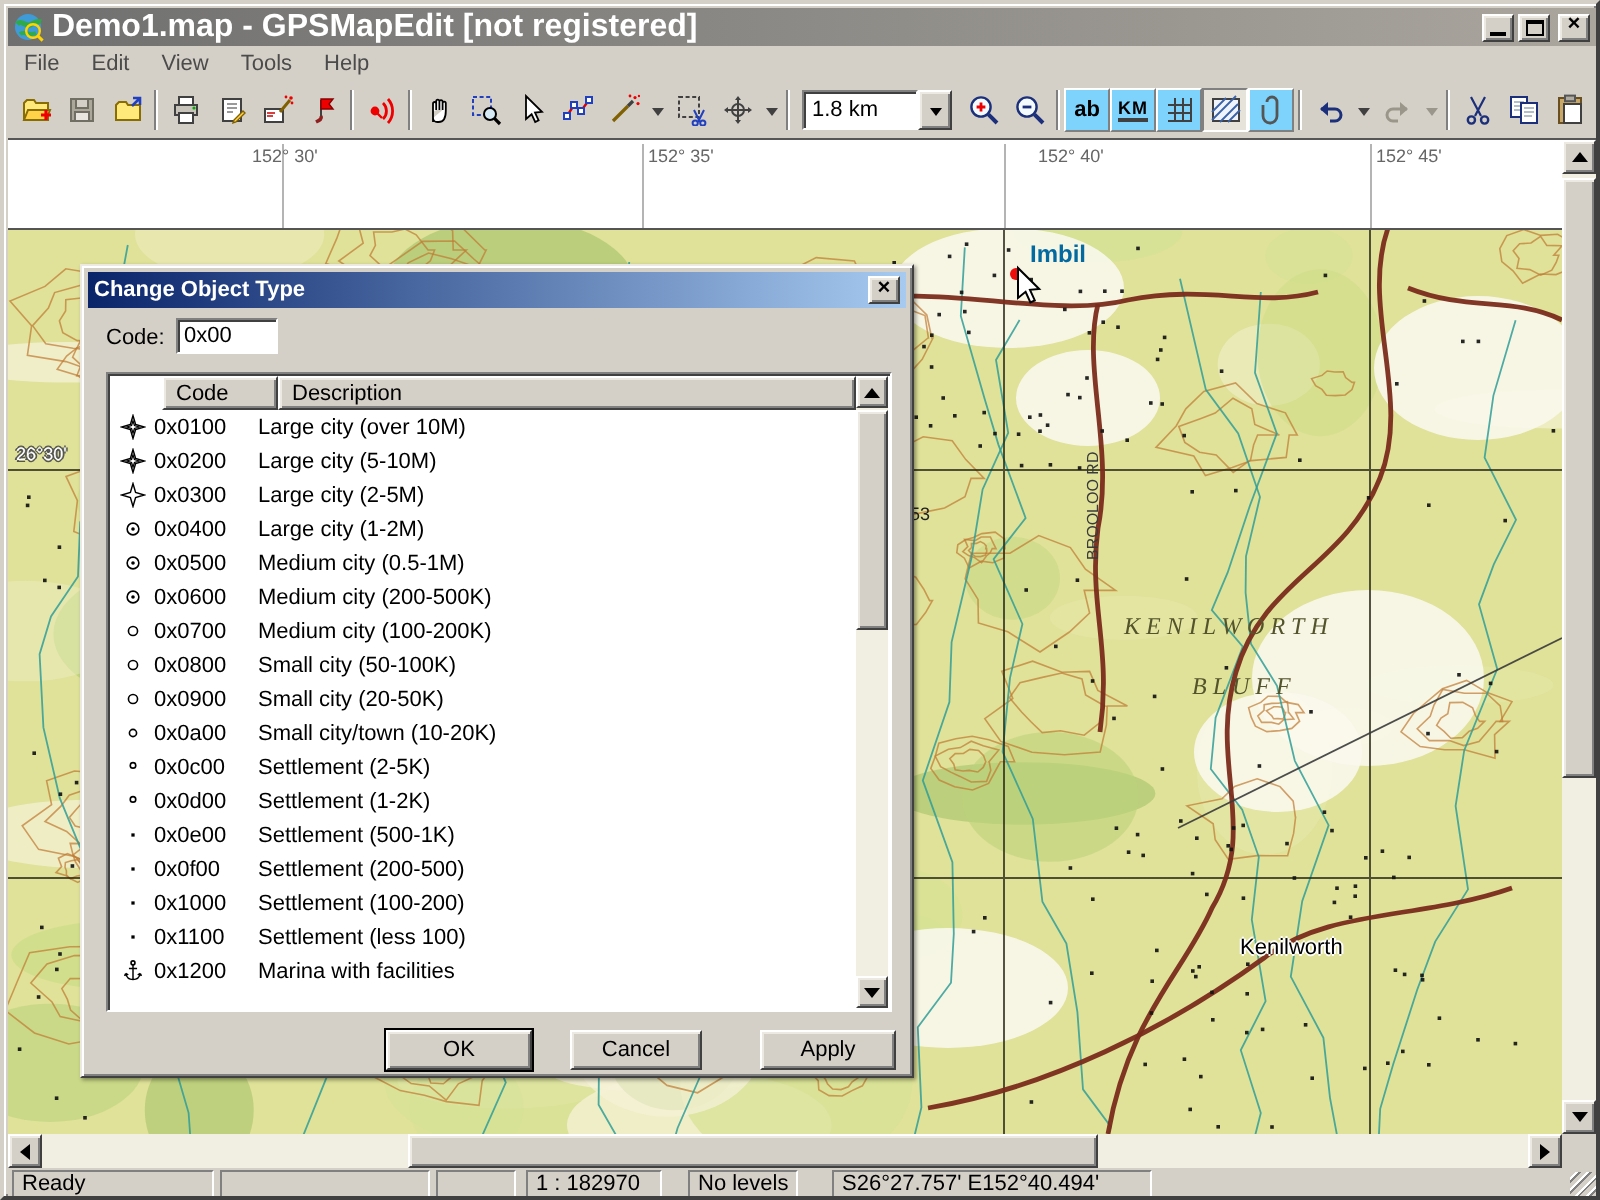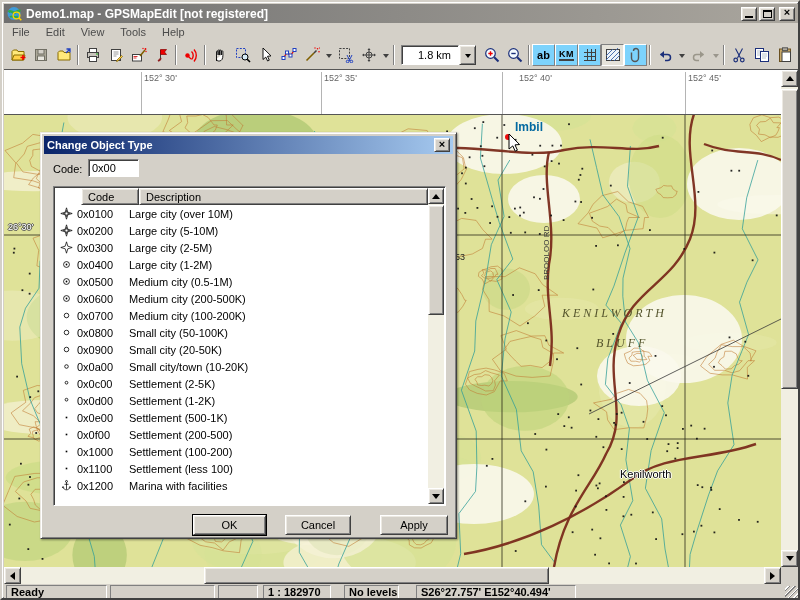--- a/index.html
+++ b/index.html
@@ -5,21 +5,21 @@
   html,body{margin:0;padding:0;background:#777;}
   *{box-sizing:border-box;}
   #window{position:relative;width:800px;height:600px;background:#D4D0C8;
     border:2px solid;border-color:#D4D0C8 #404040 #404040 #D4D0C8;
     box-shadow:inset 1px 1px 0 #fff, inset -1px -1px 0 #808080;
     font-family:"Liberation Sans","DejaVu Sans",sans-serif;font-size:11px;overflow:hidden;}
   
   #titlebar{position:absolute;left:2px;top:2px;width:794px;height:19px;
     background:linear-gradient(90deg,#6f6f6f,#aaa69e);display:flex;align-items:center;padding:0 3px;}
   #titlebar .ticon{width:15px;height:15px;margin-right:4px;flex:0 0 auto;}
-  #titlebar .ttext{color:#fff;font-weight:bold;font-size:12px;white-space:nowrap;overflow:hidden;flex:1;}
+  #titlebar .ttext{color:#fff;font-weight:bold;font-size:16px;white-space:nowrap;overflow:hidden;flex:1;}
   .capbtn{width:16px;height:14px;margin-left:2px;background:#D4D0C8;border:1px solid;
     border-color:#fff #404040 #404040 #fff;box-shadow:inset 1px 1px 0 #ece9e2,inset -1px -1px 0 #808080;
     display:flex;align-items:center;justify-content:center;font-size:10px;line-height:1;color:#000;}
   .glyph-min{width:8px;height:2px;background:#000;margin-top:7px;}
   .glyph-max{width:9px;height:8px;border:1px solid #000;border-top:2px solid #000;}
   .glyph-x{font-weight:bold;font-size:11px;transform:translateY(-1px);}
   
   #menubar{position:absolute;left:2px;top:21px;width:794px;height:18px;display:flex;align-items:center;
     background:#D4D0C8;color:#4b4b4b;}
   .menuitem{padding:2px 8px;}
@@ -31,21 +31,21 @@
   .tbtn.framed{border:1px solid;border-color:#fff #808080 #808080 #fff;background:#7dd3fc;}
   .tbtn.checked{border-color:#808080 #fff #fff #808080;background:#e6e3da;}
   .tsep{width:2px;height:20px;margin:0 2px;border-left:1px solid #808080;border-right:1px solid #fff;flex:0 0 auto;}
   .ddarrow{width:11px;height:22px;display:flex;align-items:center;justify-content:center;flex:0 0 auto;}
   .ddarrow i{width:0;height:0;border:3px solid transparent;border-top:4px solid #404040;margin-top:4px;}
   .ddarrow.dis i{border-top-color:#9a968c;}
   .txticon{font-size:11px;font-weight:bold;color:#000;}
   .txticon.km{border-bottom:2px solid #404040;font-size:9px;letter-spacing:.5px;}
   #scalecombo{display:flex;flex:0 0 auto;margin:0 4px;height:20px;}
   #scalecombo .cfield{width:58px;height:20px;background:#fff;border:1px solid;border-color:#808080 #fff #fff #808080;
-    box-shadow:inset 1px 1px 0 #404040;display:flex;align-items:center;padding-left:16px;}
+    box-shadow:inset 1px 1px 0 #404040;display:flex;align-items:center;padding-left:4px;}
   #scalecombo .cbtn{width:17px;height:20px;background:#D4D0C8;border:1px solid;border-color:#fff #404040 #404040 #fff;
     box-shadow:inset 1px 1px 0 #ece9e2,inset -1px -1px 0 #808080;display:flex;align-items:center;justify-content:center;}
   #scalecombo .cbtn i{width:0;height:0;border:3px solid transparent;border-top:4px solid #000;margin-top:4px;}
   
   #viewport{position:absolute;left:2px;top:68px;width:794px;height:514px;background:#fff;}
   #mapsvg{position:absolute;left:0;top:0;}
   .rline{position:absolute;top:2px;height:42px;width:1px;background:#b4b4b4;}
   .rlabel{position:absolute;top:3px;font-size:9px;color:#666;white-space:nowrap;}
   .maplabel{position:absolute;white-space:nowrap;pointer-events:none;}
   .ml-town{font-size:12px;font-weight:bold;color:#0369a1;}
@@ -61,21 +61,21 @@
   .tri.up{border-bottom:5px solid #000;margin-top:-4px;}
   .tri.down{border-top:5px solid #000;margin-bottom:-4px;}
   .tri.left{border-right:5px solid #000;margin-left:-4px;}
   .tri.right{border-left:5px solid #000;margin-right:-4px;}
   .sthumb{position:absolute;background:#D4D0C8;border:1px solid;border-color:#fff #404040 #404040 #fff;
     box-shadow:inset 1px 1px 0 #ece9e2,inset -1px -1px 0 #808080;}
   #vscroll{position:absolute;left:777px;top:0;width:17px;height:497px;background:#f1efe2;}
   #hscroll{position:absolute;left:0;top:497px;width:777px;height:17px;background:#f1efe2;}
   #sbcorner{position:absolute;left:777px;top:497px;width:17px;height:17px;background:#D4D0C8;}
   
-  #statusbar{position:absolute;left:2px;top:582px;width:794px;height:16px;background:#D4D0C8;font-size:11px;font-weight:bold;}
+  #statusbar{position:absolute;left:2px;top:582px;width:794px;height:16px;background:#D4D0C8;font-size:11px;}
   .spanel{position:absolute;top:1px;height:14px;border:1px solid;border-color:#808080 #fff #fff #808080;
     padding:0 4px;display:flex;align-items:center;white-space:nowrap;overflow:hidden;color:#000;}
   #grip{position:absolute;right:0;top:2px;width:13px;height:13px;
     background:repeating-linear-gradient(135deg,transparent 0 2px,#fff 2px 3px,#808080 3px 4px);}
   
   #dialog{position:absolute;left:38px;top:130px;width:417px;height:407px;background:#D4D0C8;
     border:1px solid;border-color:#ece9e2 #404040 #404040 #ece9e2;
     box-shadow:inset 1px 1px 0 #fff,inset -1px -1px 0 #808080,1px 1px 2px rgba(0,0,0,.4);z-index:50;}
   #dlg-title{position:absolute;left:3px;top:3px;right:3px;height:18px;
     background:linear-gradient(90deg,#0a246a,#a6caf0);display:flex;align-items:center;padding:0 3px;}
@@ -656,21 +656,21 @@
           <rect x="8.9" y="137.8" width="1.8" height="1.8" fill="#141414" opacity="0.92"></rect>
           <rect x="0" y="0" width="777" height="1" fill="#555"></rect>
           <g transform="translate(505,20)">
             <circle cx="-1" cy="3" r="3" fill="#e00" opacity="0.95"></circle>
             <path d="M0 0L0 15L3.8 11.9L6.2 17.2L8.4 16.2L6 10.9L10.6 10.5Z" fill="#fff" stroke="#000" stroke-width="1"></path>
           </g>
         </svg>
       </svg>
     <div id="ruleroverlay">
         <div class="rline" style="left: 137px;"></div>
-        <span class="rlabel" style="left: 140px;">152° 30'</span>
+        <span class="rlabel" style="left: 122px;">152° 30'</span>
         <div class="rline" style="left: 317px;"></div>
         <span class="rlabel" style="left: 320px;">152° 35'</span>
         <div class="rline" style="left: 498px;"></div>
         <span class="rlabel" style="left: 501px; margin-left: 14px;">152° 40'</span>
         <div class="rline" style="left: 681px;"></div>
         <span class="rlabel" style="left: 684px;">152° 45'</span>
       </div>
     <div id="maplabels">
         <span class="maplabel ml-town" style="left: 511px; top: 50px;">Imbil</span>
         <span class="maplabel ml-road" style="left: 538px; top: 210px;">BROOLOO RD</span>

